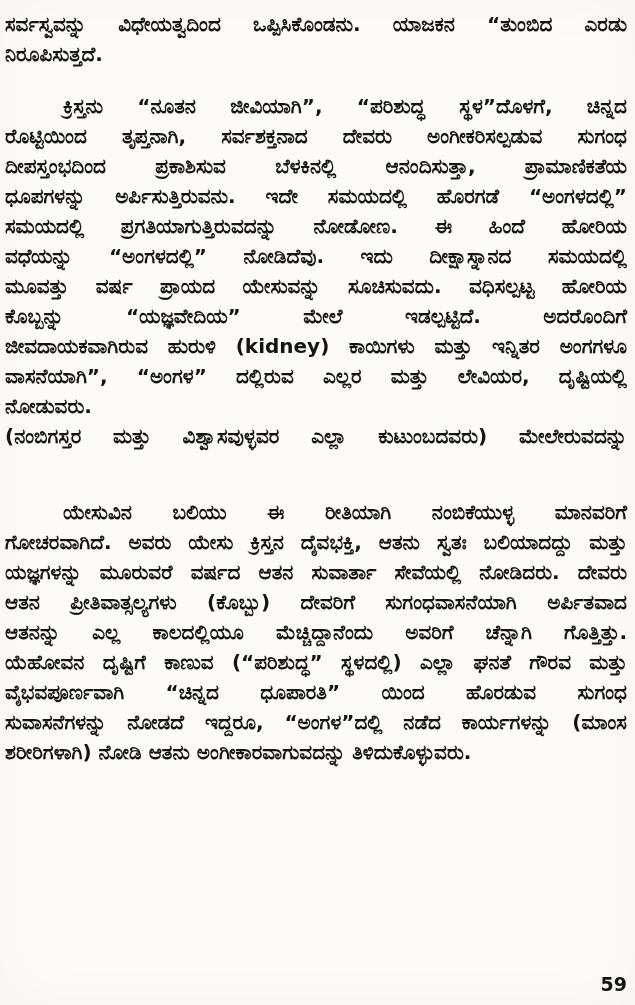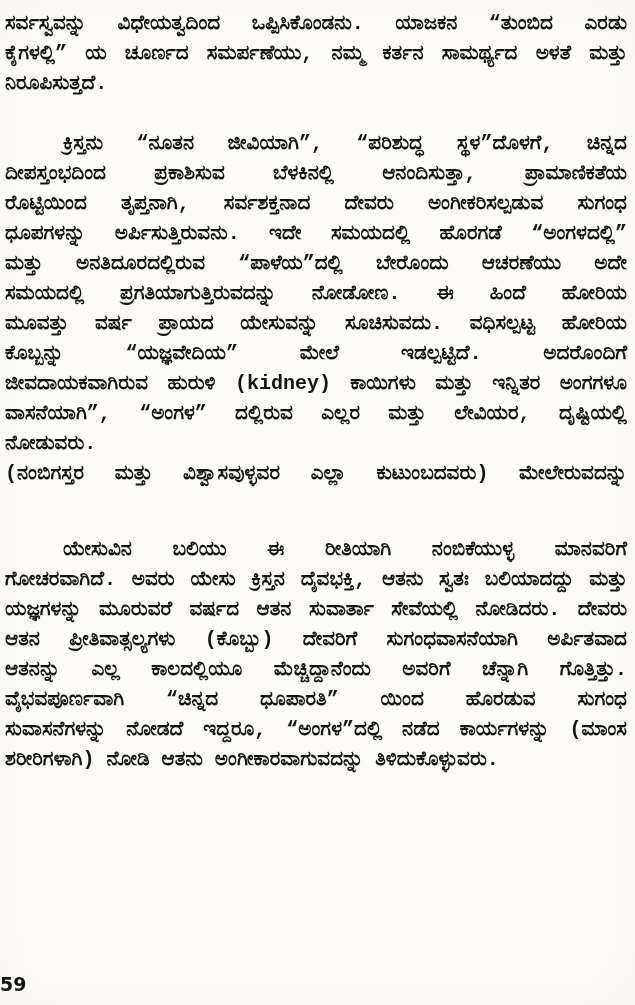--- a/index.html
+++ b/index.html
@@ -13,27 +13,26 @@
     height: 1005px;
     margin: 0;
     background: #fcfbf8;
     box-shadow: inset 0 0 60px rgba(0,0,0,0.03);
     overflow: hidden;
     font-family: "DejaVu Sans", "Liberation Sans", sans-serif;
     color: #141414;
   }
   .text-block {
     padding: 9px 8px 0 5px;
-    font-family: Liberation Mono, monospace;
   }
   .para {
     margin: 0;
   }
   .para + .para {
-    margin-top: 30px;
+    margin-top: 22px;
   }
   .para.extra-gap {
     margin-top: 46px;
   }
   .line {
     font-size: 20px;
     line-height: 30px;
     font-weight: 600;
     letter-spacing: 0px;
     white-space: normal;
@@ -45,62 +44,62 @@
     text-indent: 58px;
   }
   .line.last-line {
     text-align: right;
     text-align-last: left;
     -moz-text-align-last: left;
   }
   .page-number {
     position: absolute;
     left: 0;
-    right: 0;
+    right: 8px;
     bottom: 10px;
-    text-align: left;
+    text-align: right;
     font-size: 19px;
     line-height: 22px;
     font-weight: 600;
     color: #141414;
   }
 </style>
 </head>
 <body>
 
 <div class="page">
   <div class="text-block">
 
     <div class="para">
       <div class="line">ಸರ್ವಸ್ವವನ್ನು ವಿಧೇಯತ್ವದಿಂದ ಒಪ್ಪಿಸಿಕೊಂಡನು. ಯಾಜಕನ “ತುಂಬಿದ ಎರಡು</div>
-      <div class="line">ಕೈಗಳಲ್ಲಿ” ಯ ಚೂರ್ಣದ ಸಮರ್ಪಣೆಯು, ನಮ್ಮ ಕರ್ತನ ಸಾಮರ್ಥ್ಯದ ಅಳತೆ ಮತ್ತು</div>
       <div class="line last-line">ನಿರೂಪಿಸುತ್ತದೆ.</div>
     </div>
 
     <div class="para">
       <div class="line first-indent">ಕ್ರಿಸ್ತನು “ನೂತನ ಜೀವಿಯಾಗಿ”, “ಪರಿಶುದ್ಧ ಸ್ಥಳ”ದೊಳಗೆ, ಚಿನ್ನದ</div>
+      <div class="line">ರೊಟ್ಟಿಯಿಂದ ತೃಪ್ತನಾಗಿ, ಸರ್ವಶಕ್ತನಾದ ದೇವರು ಅಂಗೀಕರಿಸಲ್ಪಡುವ ಸುಗಂಧ</div>
       <div class="line">ದೀಪಸ್ತಂಭದಿಂದ ಪ್ರಕಾಶಿಸುವ ಬೆಳಕಿನಲ್ಲಿ ಆನಂದಿಸುತ್ತಾ, ಪ್ರಾಮಾಣಿಕತೆಯ</div>
-      <div class="line">ರೊಟ್ಟಿಯಿಂದ ತೃಪ್ತನಾಗಿ, ಸರ್ವಶಕ್ತನಾದ ದೇವರು ಅಂಗೀಕರಿಸಲ್ಪಡುವ ಸುಗಂಧ</div>
       <div class="line">ಧೂಪಗಳನ್ನು ಅರ್ಪಿಸುತ್ತಿರುವನು. ಇದೇ ಸಮಯದಲ್ಲಿ ಹೊರಗಡೆ “ಅಂಗಳದಲ್ಲಿ”</div>
-      <div class="line">ಮತ್ತು ಅನತಿದೂರದಲ್ಲಿರುವ “ಪಾಳೆಯ”ದಲ್ಲಿ ಬೇರೊಂದು ಆಚರಣೆಯು ಅದೇ</div>
       <div class="line">ಸಮಯದಲ್ಲಿ ಪ್ರಗತಿಯಾಗುತ್ತಿರುವದನ್ನು ನೋಡೋಣ. ಈ ಹಿಂದೆ ಹೋರಿಯ</div>
+      <div class="line">ವಧೆಯನ್ನು “ಅಂಗಳದಲ್ಲಿ” ನೋಡಿದೆವು. ಇದು ದೀಕ್ಷಾಸ್ನಾನದ ಸಮಯದಲ್ಲಿ</div>
       <div class="line">ಮೂವತ್ತು ವರ್ಷ ಪ್ರಾಯದ ಯೇಸುವನ್ನು ಸೂಚಿಸುವದು. ವಧಿಸಲ್ಪಟ್ಟ ಹೋರಿಯ</div>
       <div class="line">ಕೊಬ್ಬನ್ನು “ಯಜ್ಞವೇದಿಯ” ಮೇಲೆ ಇಡಲ್ಪಟ್ಟಿದೆ. ಅದರೊಂದಿಗೆ</div>
       <div class="line">ಜೀವದಾಯಕವಾಗಿರುವ ಹುರುಳಿ (kidney) ಕಾಯಿಗಳು ಮತ್ತು ಇನ್ನಿತರ ಅಂಗಗಳೂ</div>
       <div class="line">ವಾಸನೆಯಾಗಿ”, “ಅಂಗಳ” ದಲ್ಲಿರುವ ಎಲ್ಲರ ಮತ್ತು ಲೇವಿಯರ, ದೃಷ್ಟಿಯಲ್ಲಿ</div>
       <div class="line last-line">ನೋಡುವರು.</div>
       <div class="line">(ನಂಬಿಗಸ್ತರ ಮತ್ತು ವಿಶ್ವಾಸವುಳ್ಳವರ ಎಲ್ಲಾ ಕುಟುಂಬದವರು) ಮೇಲೇರುವದನ್ನು</div>
     </div>
 
     <div class="para extra-gap">
       <div class="line first-indent">ಯೇಸುವಿನ ಬಲಿಯು ಈ ರೀತಿಯಾಗಿ ನಂಬಿಕೆಯುಳ್ಳ ಮಾನವರಿಗೆ</div>
       <div class="line">ಗೋಚರವಾಗಿದೆ. ಅವರು ಯೇಸು ಕ್ರಿಸ್ತನ ದೈವಭಕ್ತಿ, ಆತನು ಸ್ವತಃ ಬಲಿಯಾದದ್ದು ಮತ್ತು</div>
       <div class="line">ಯಜ್ಞಗಳನ್ನು ಮೂರುವರೆ ವರ್ಷದ ಆತನ ಸುವಾರ್ತಾ ಸೇವೆಯಲ್ಲಿ ನೋಡಿದರು. ದೇವರು</div>
       <div class="line">ಆತನ ಪ್ರೀತಿವಾತ್ಸಲ್ಯಗಳು (ಕೊಬ್ಬು) ದೇವರಿಗೆ ಸುಗಂಧವಾಸನೆಯಾಗಿ ಅರ್ಪಿತವಾದ</div>
       <div class="line">ಆತನನ್ನು ಎಲ್ಲ ಕಾಲದಲ್ಲಿಯೂ ಮೆಚ್ಚಿದ್ದಾನೆಂದು ಅವರಿಗೆ ಚೆನ್ನಾಗಿ ಗೊತ್ತಿತ್ತು.</div>
+      <div class="line">ಯೆಹೋವನ ದೃಷ್ಟಿಗೆ ಕಾಣುವ (“ಪರಿಶುದ್ಧ” ಸ್ಥಳದಲ್ಲಿ) ಎಲ್ಲಾ ಘನತೆ ಗೌರವ ಮತ್ತು</div>
       <div class="line">ವೈಭವಪೂರ್ಣವಾಗಿ “ಚಿನ್ನದ ಧೂಪಾರತಿ” ಯಿಂದ ಹೊರಡುವ ಸುಗಂಧ</div>
       <div class="line">ಸುವಾಸನೆಗಳನ್ನು ನೋಡದೆ ಇದ್ದರೂ, “ಅಂಗಳ”ದಲ್ಲಿ ನಡೆದ ಕಾರ್ಯಗಳನ್ನು (ಮಾಂಸ</div>
       <div class="line last-line">ಶರೀರಿಗಳಾಗಿ) ನೋಡಿ ಆತನು ಅಂಗೀಕಾರವಾಗುವದನ್ನು ತಿಳಿದುಕೊಳ್ಳುವರು.</div>
     </div>
 
   </div>
 
   <div class="page-number">59</div>
 </div>
 

